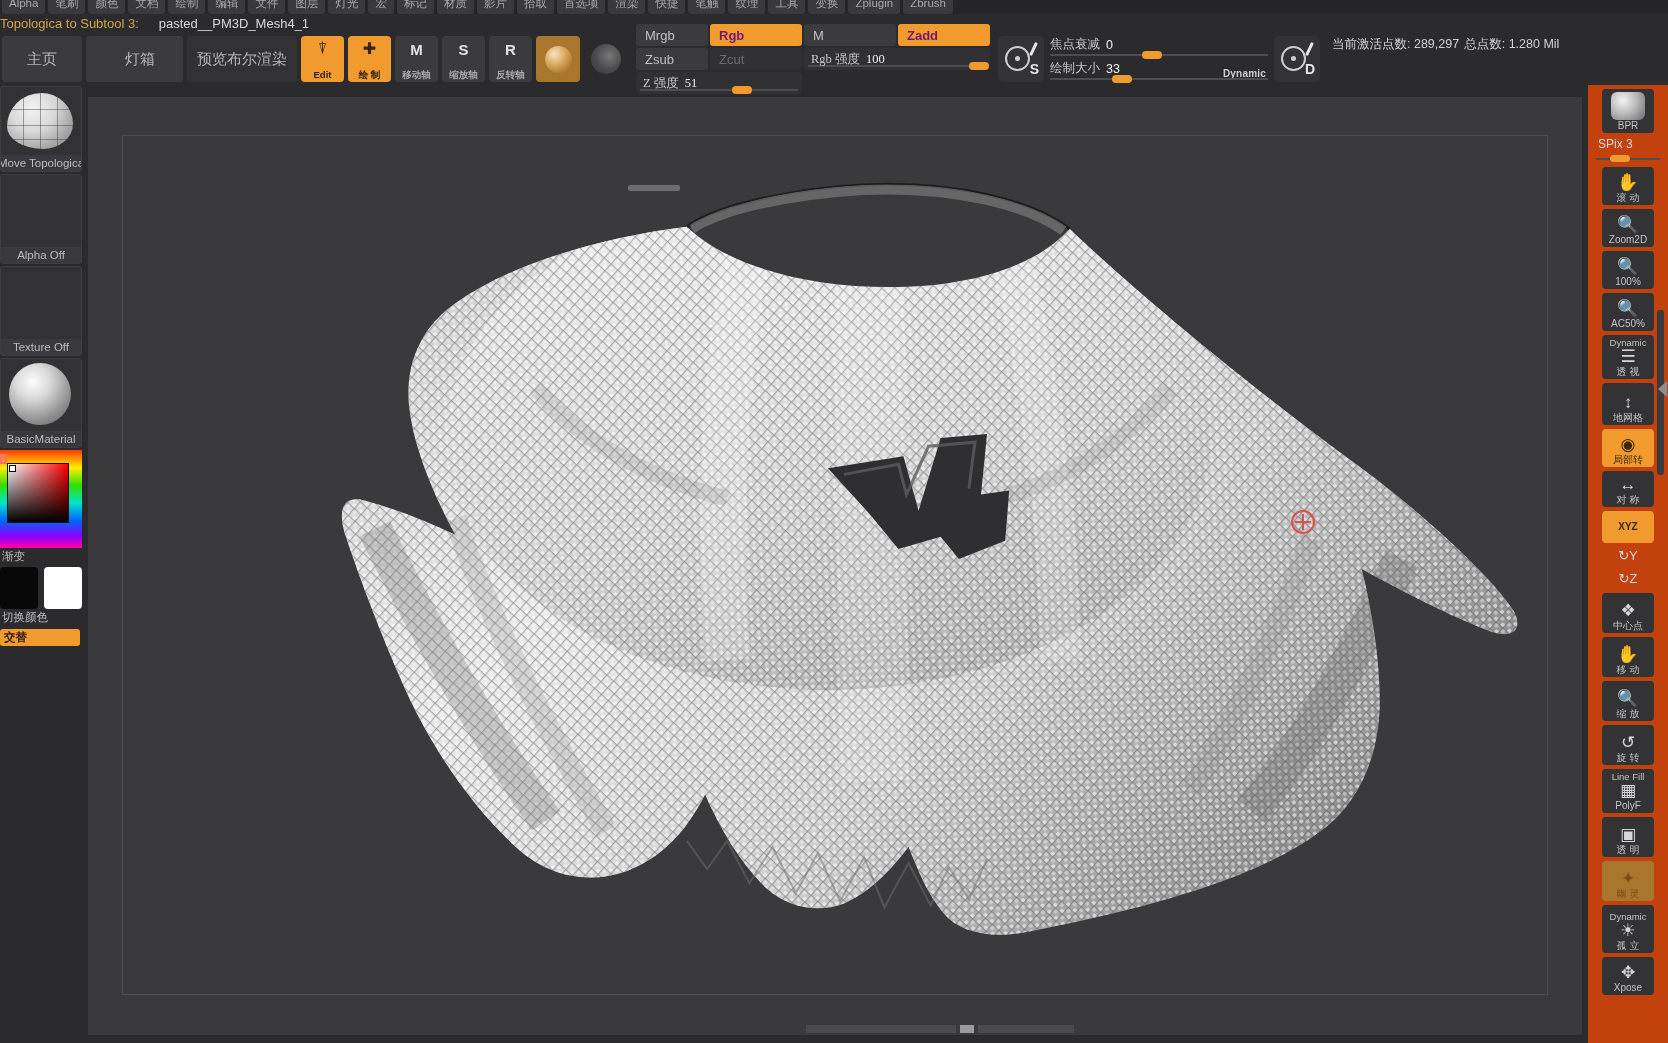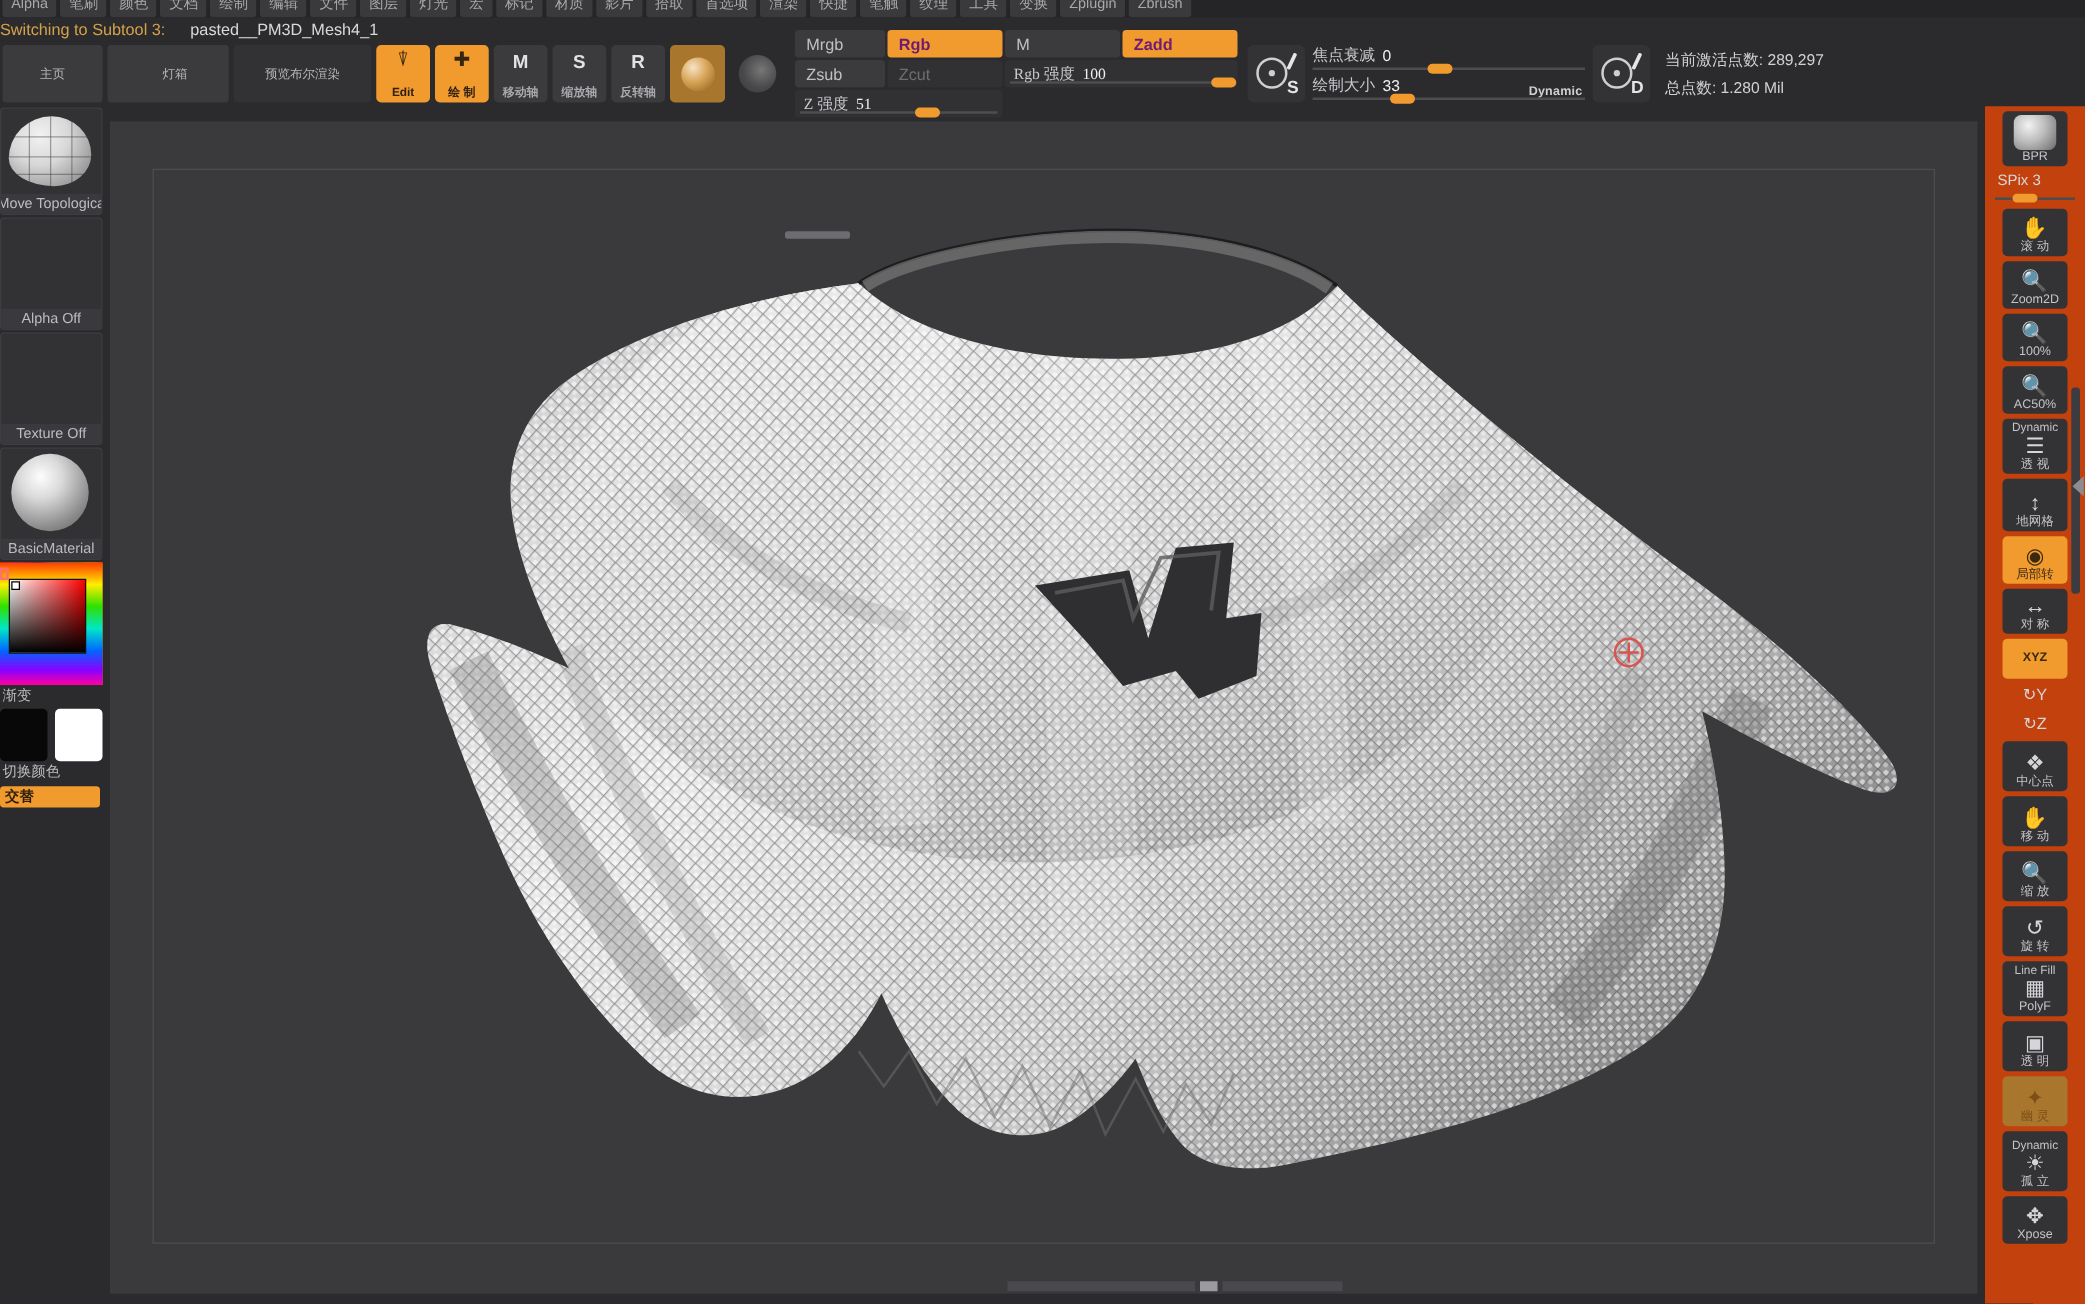--- a/index.html
+++ b/index.html
@@ -43,21 +43,21 @@
   
   #toolbar {
     position: absolute; left: 0; top: 33px; width: 1668px; height: 52px;
     background: #2b2b2e;
     display: flex; align-items: stretch;
   }
   .tb-btn {
     background: #3b3b3e;
     border-radius: 3px;
     color: #b6b6ba;
-    font-size: 10px;
+    font-size: 15px;
     display: flex; align-items: center; justify-content: center;
     margin: 3px 2px;
     white-space: nowrap;
     text-align: center;
   }
   .tb-home  { width: 80px; }
   .tb-light { width: 97px; padding-left: 11px; }
   .tb-bool  { width: 110px; background:#323235; }
 
   .sq-btn {
@@ -166,21 +166,21 @@
   .bv .row { display:flex; gap:6px; align-items:center; }
   .bv .track { position:absolute; left:0; right:0; bottom:2px; height:2px; background:#4d4d51; }
   .bv .knob { position:absolute; bottom:-1px; width:20px; height:8px; border-radius:4px; background:#f19a2e; }
   .dynamic-tag {
     position:absolute; right:2px; bottom:3px; font-size:10px; font-weight:bold;
     color:#d0d0d4; letter-spacing:.2px;
   }
 
   
   #counts {
-    margin:3px 2px; display:flex; flex-direction:column; justify-content:center; gap:5px;
+    margin:3px 2px; display:flex; flex-direction:row; justify-content:center; gap:5px;
     padding-left:6px;
   }
   #counts div { font-size:12.5px; color:#d2d2d6; white-space:nowrap; }
 
   
   #leftcol {
     position:absolute; left:0; top:85px; width: 84px; bottom: 0;
     background:#2b2b2e;
   }
   .pal {
@@ -352,21 +352,21 @@
       <div class="mi">快捷</div>
       <div class="mi">笔触</div>
       <div class="mi">纹理</div>
       <div class="mi">工具</div>
       <div class="mi">变换</div>
       <div class="mi">Zplugin</div>
       <div class="mi">Zbrush</div>
     </div>
 
   <div id="statusline">
-    <span>Switching to Subtool 3:</span>
+    <span>Topologica to Subtool 3:</span>
     <span class="sfile">pasted__PM3D_Mesh4_1</span>
   </div>
 
   <div id="toolbar">
 
     <div class="tb-btn tb-home">主页</div>
     <div class="tb-btn tb-light">灯箱</div>
     <div class="tb-btn tb-bool">预览布尔渲染</div>
 
     <div class="sq-btn on">

